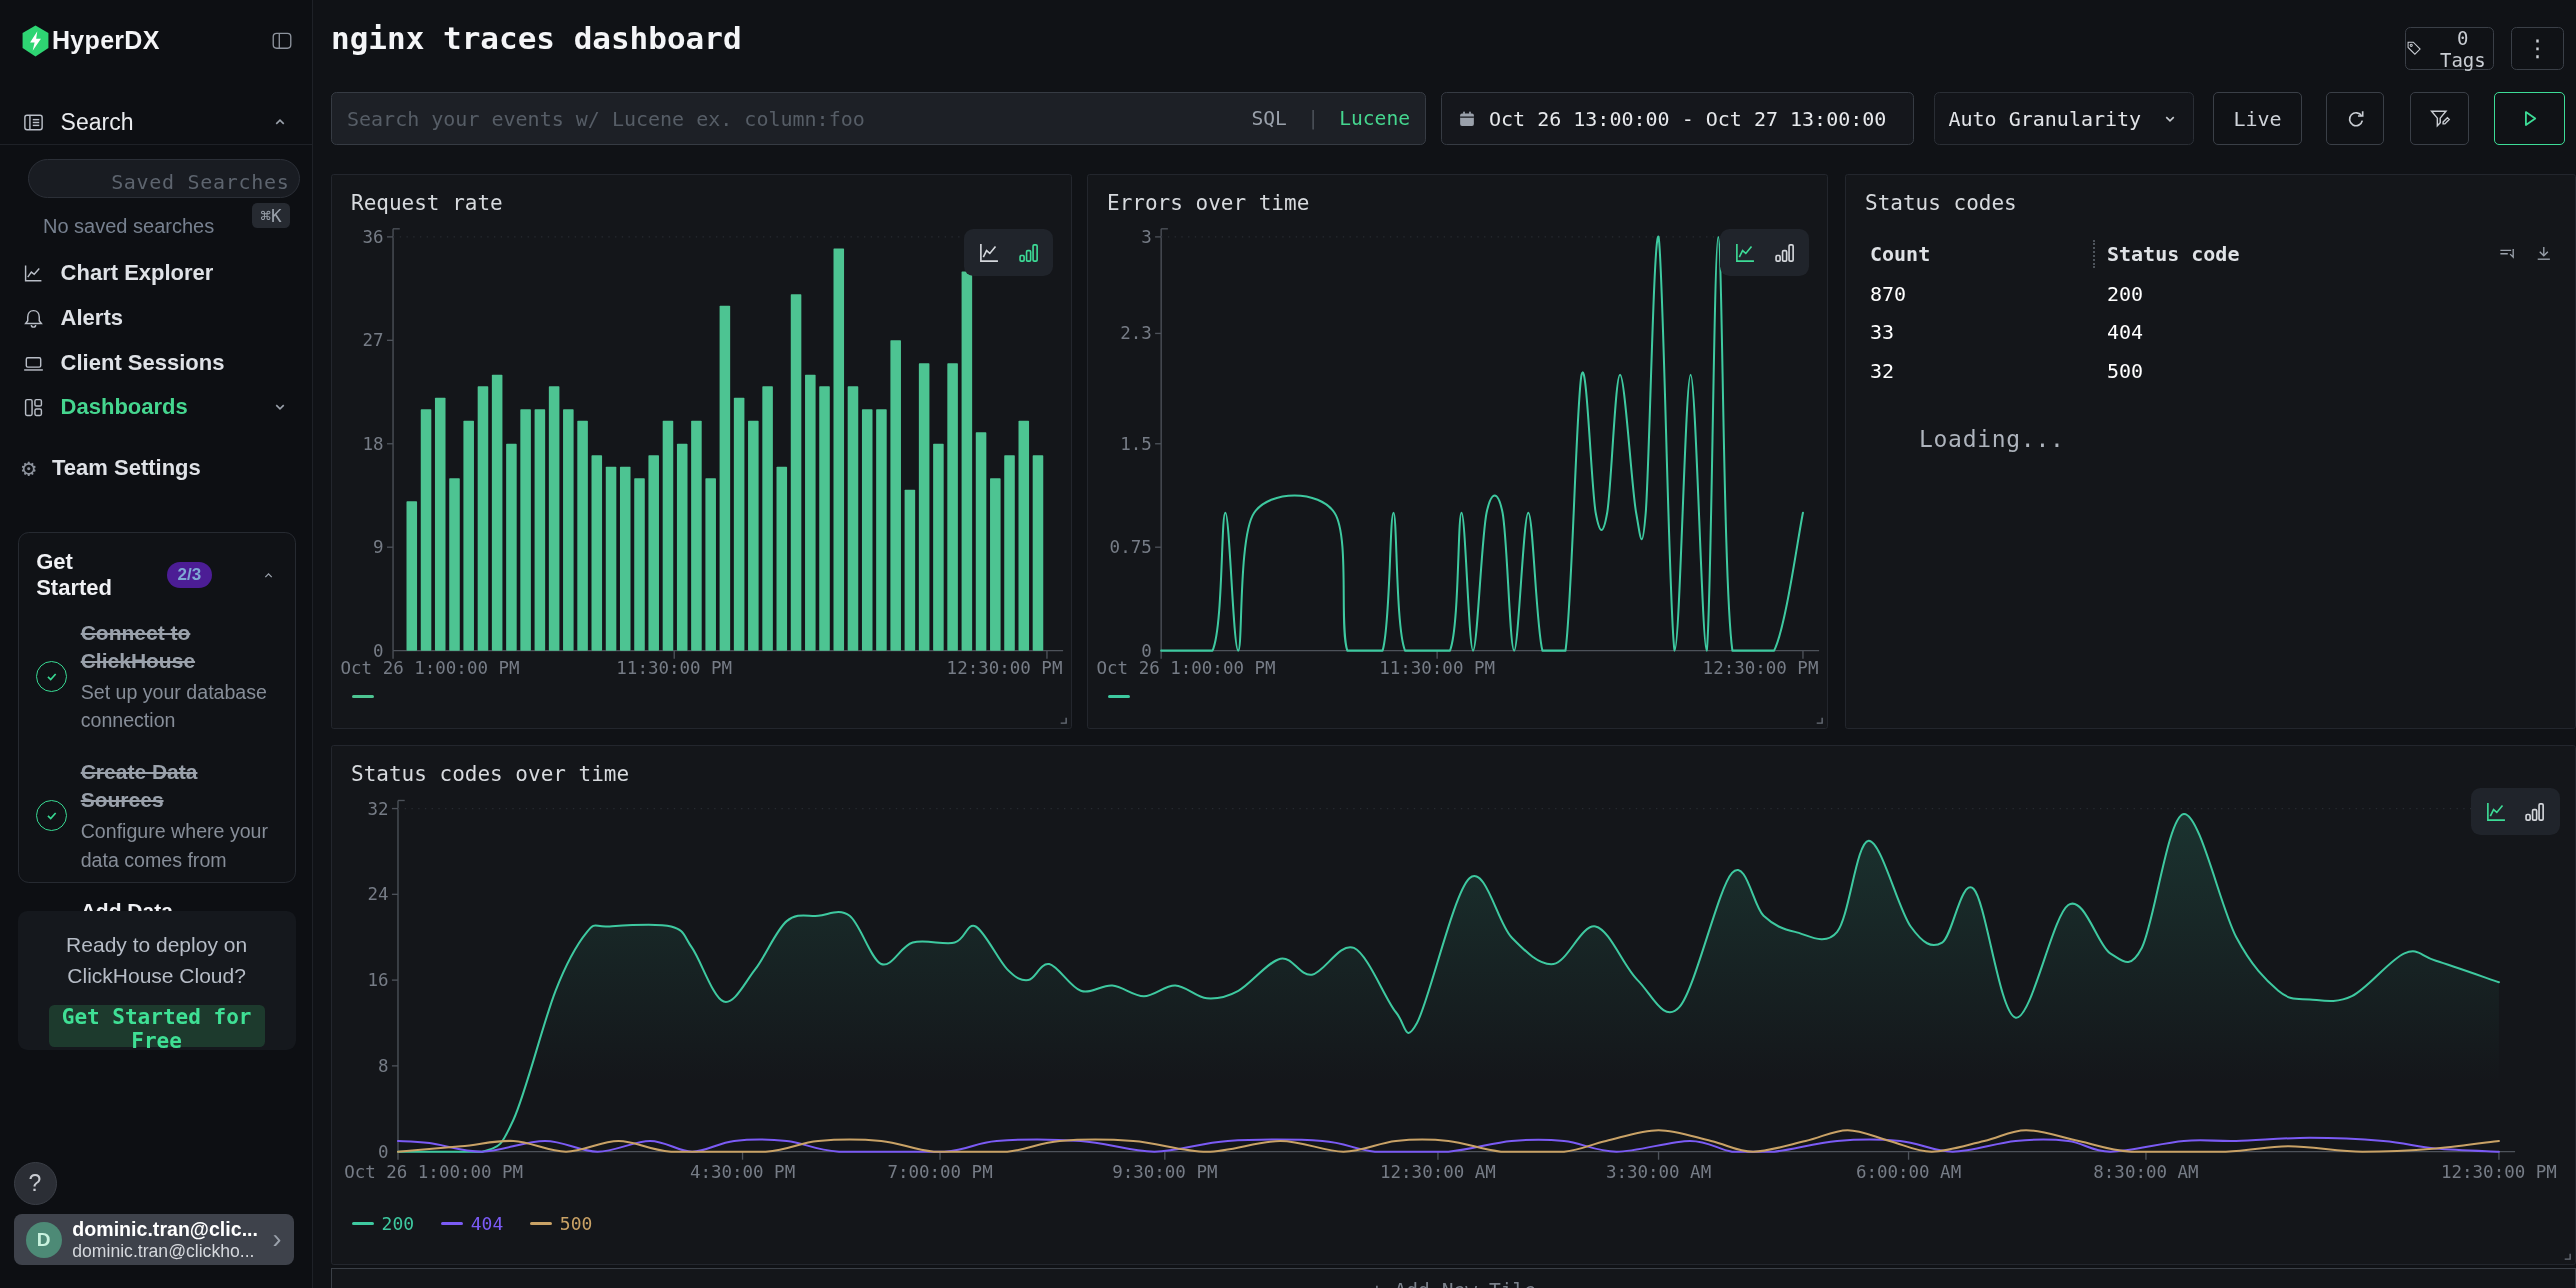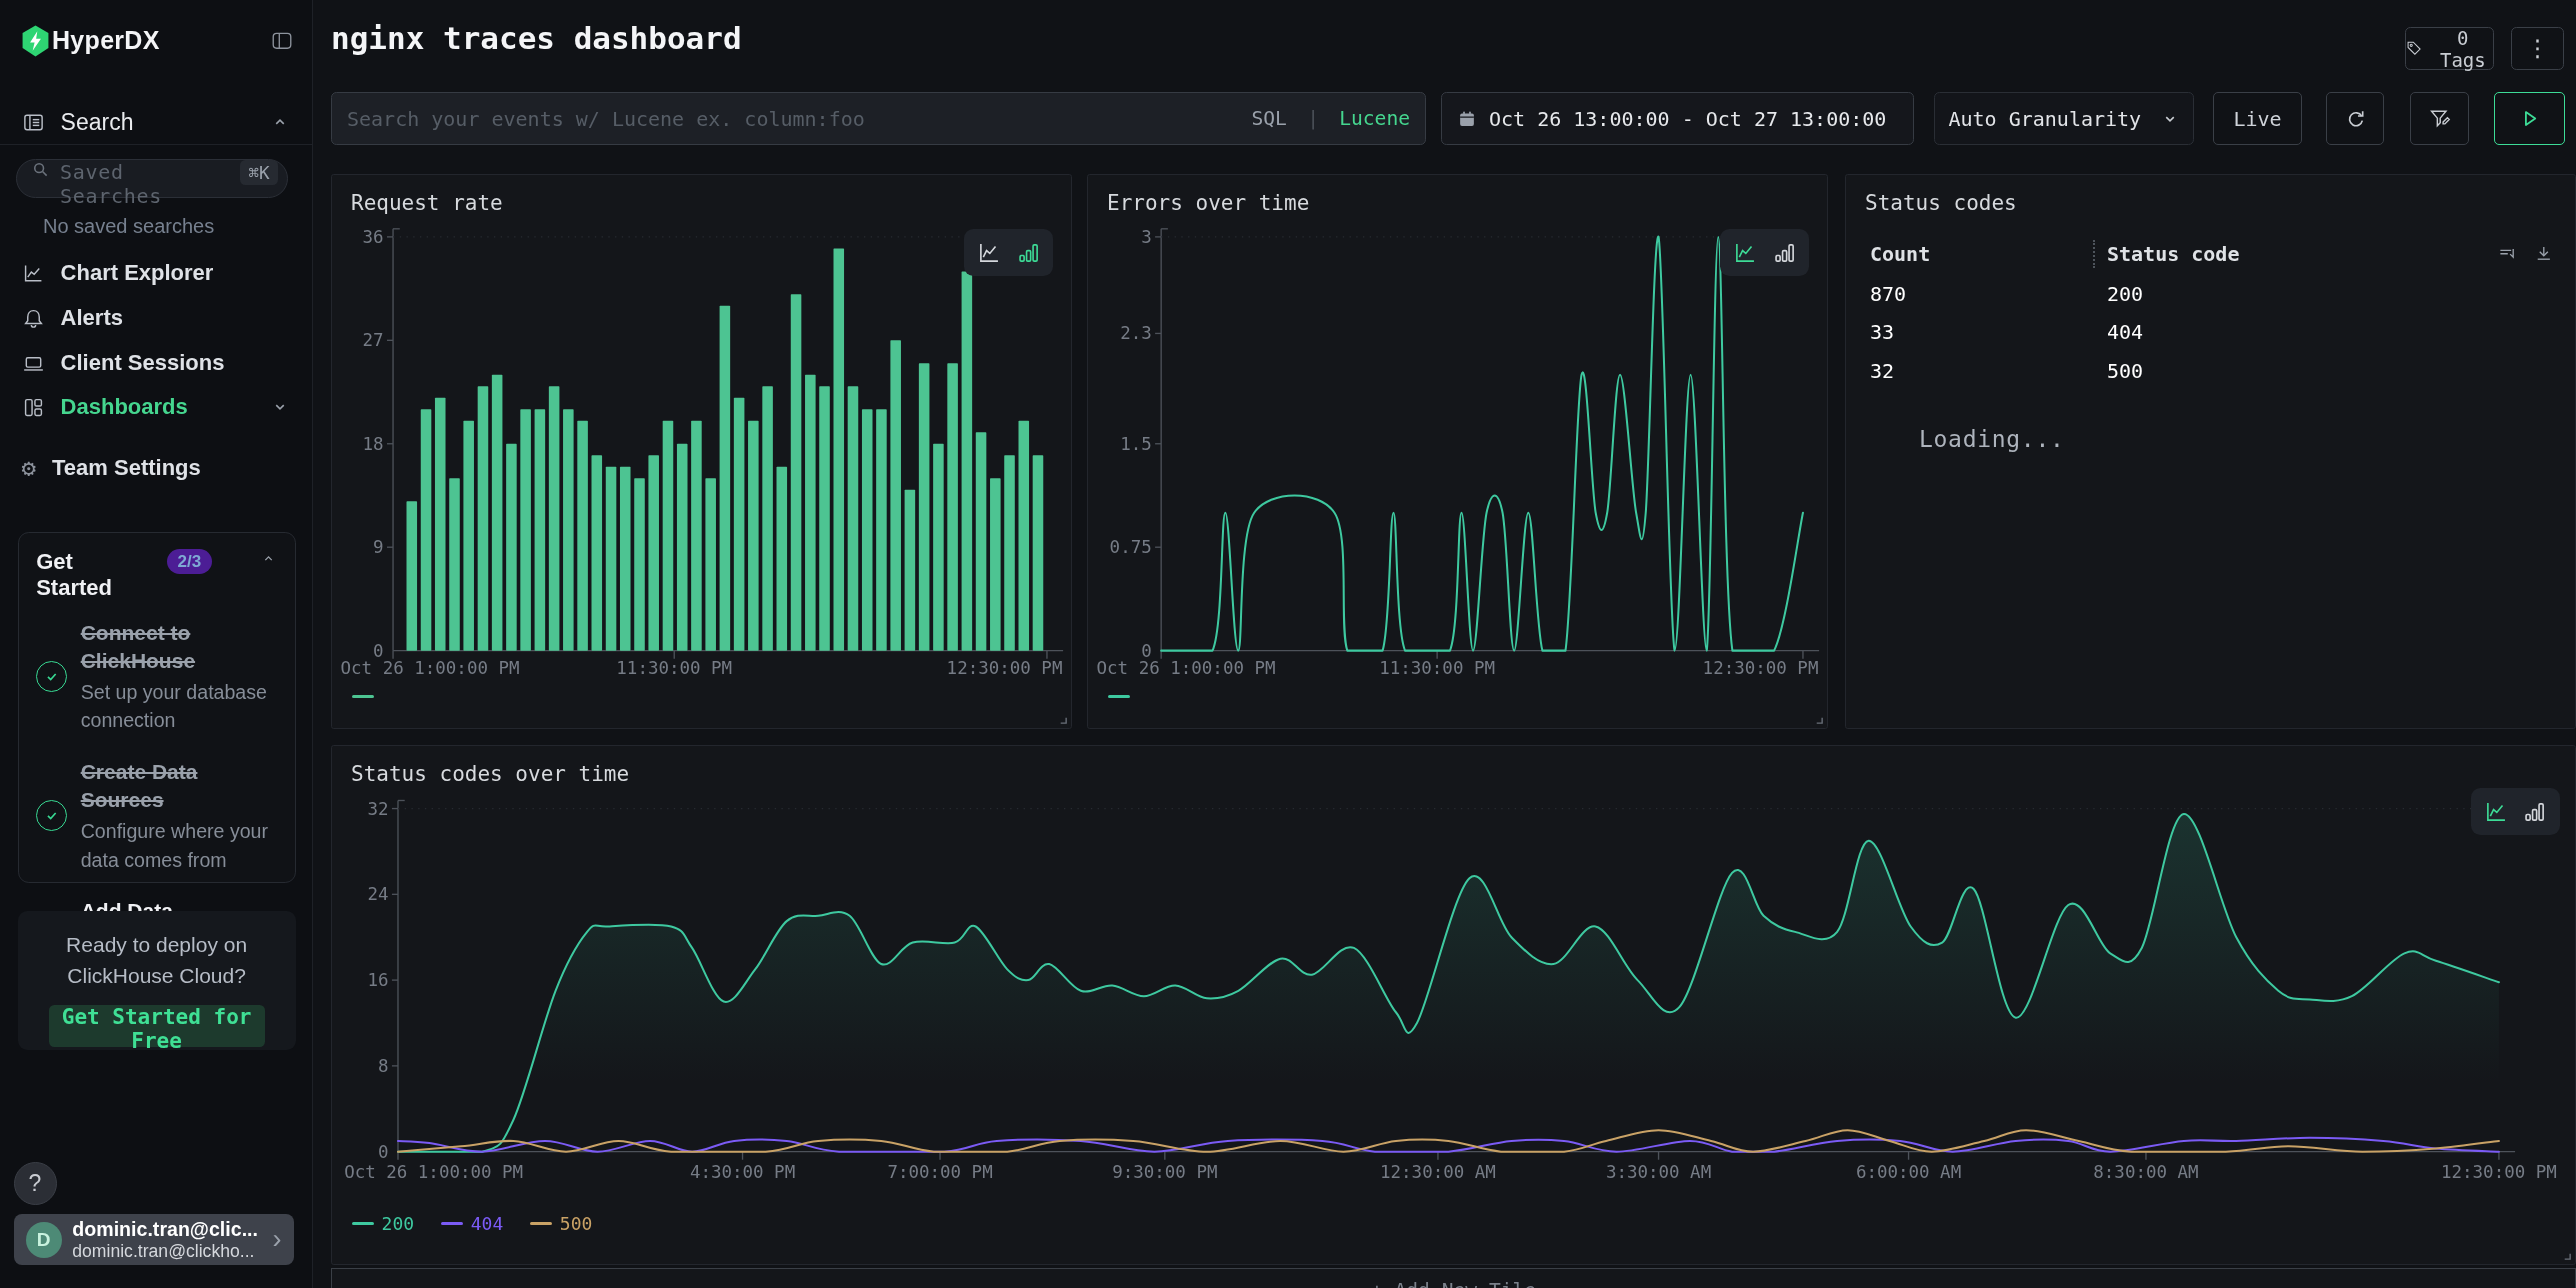--- a/index.html
+++ b/index.html
@@ -11,34 +11,34 @@
   
   #sidebar { position:absolute; left:0; top:0; width:313px; height:1288px;
     background:#0d0f13; border-right:0.7px solid #1e2127; z-index:20; }
   .logo-row { position:absolute; top:19px; left:20px; right:17.6px; height:43px;
     display:flex; align-items:center; gap:1px; }
   .brand { font-weight:bold; font-size:25px; color:#f4f5f7; letter-spacing:0.3px; flex:1; }
   .icon-btn { background:none; border:none; cursor:pointer; display:flex; align-items:center; justify-content:center; }
   .srow { position:absolute; top:100px; left:0; right:0; height:45px; padding:0 21.6px;
     display:flex; align-items:center; gap:16px; border-bottom:0.7px solid #1e2127; cursor:pointer; }
   .srow .lbl { flex:1; font-size:23px; color:#e9ebee; }
-  .saved { position:absolute; top:159px; left:16px; width:272px; height:39px; border-radius:19.6px;
-    background:#191c22; border:0.7px solid #2b2f37; display:flex; align-items:flex-start; padding:0 9.5px 0 13.5px; gap:9.5px; cursor:text; }
+  .saved { position:absolute; top:159px; left:28px; width:272px; height:39px; border-radius:19.6px;
+    background:#191c22; border:0.7px solid #2b2f37; display:flex; align-items:flex-end; padding:0 9.5px 0 13.5px; gap:9.5px; cursor:text;flex-direction:column; }
   .saved .ph { flex:1; font-size:20px; color:#5d646e; letter-spacing:0.7px; }
   .saved kbd { background:#262a31; color:#9aa1ab; border-radius:5.4px; font-size:17.6px; padding:2.7px 8px; font-family:inherit; }
   .nosaved { position:absolute; top:215px; left:43px; font-size:20px; color:#76808f; }
   .nav-item { position:absolute; left:0; right:0; height:36px; padding:0 21.6px;
     display:flex; align-items:center; gap:16px; cursor:pointer; }
   .nav-item .lbl { flex:1; font-size:22px; color:#dfe2e7; font-weight:600; }
   .nav-item.active .lbl { color:#45d68f; font-weight:bold; }
   .gear-glyph { font-size:24px; color:#8d939d; line-height:1; }
 
   .gs-card { position:absolute; top:532px; left:17.6px; width:278px; height:351px;
     border:0.7px solid #262a31; border-radius:10.8px; background:#101216; padding:16px 17.6px; }
-  .gs-head { display:flex; align-items:flex-start; gap:24px; margin-bottom:17.6px; }
+  .gs-head { display:flex; align-items:center; gap:24px; margin-bottom:17.6px; }
   .gs-title { font-size:22px; font-weight:bold; color:#f0f1f4; }
   .gs-badge { background:#4c1d95; color:#7fa9d4; font-size:17px; font-weight:bold; border-radius:675px; padding:2.7px 10.8px; }
   .gs-head .sp { flex:1; }
   .gs-item { display:flex; align-items:center; gap:13.5px; margin-bottom:23px; position:relative; }
   .gs-circle { width:31px; height:31px; min-width:31px; border-radius:50%; display:flex; align-items:center; justify-content:center; }
   .gs-circle.done { border:1.7px solid #38d993; }
   .gs-circle.num { background:#272b33; color:#a7adb6; font-size:18px; font-weight:bold; }
   .gs-text { width:206px; }
   .gs-item.has-arrow .gs-text { width:174px; }
   .gs-t { font-size:21px; font-weight:bold; color:#9aa1ab; text-decoration:line-through; line-height:1.35; }

